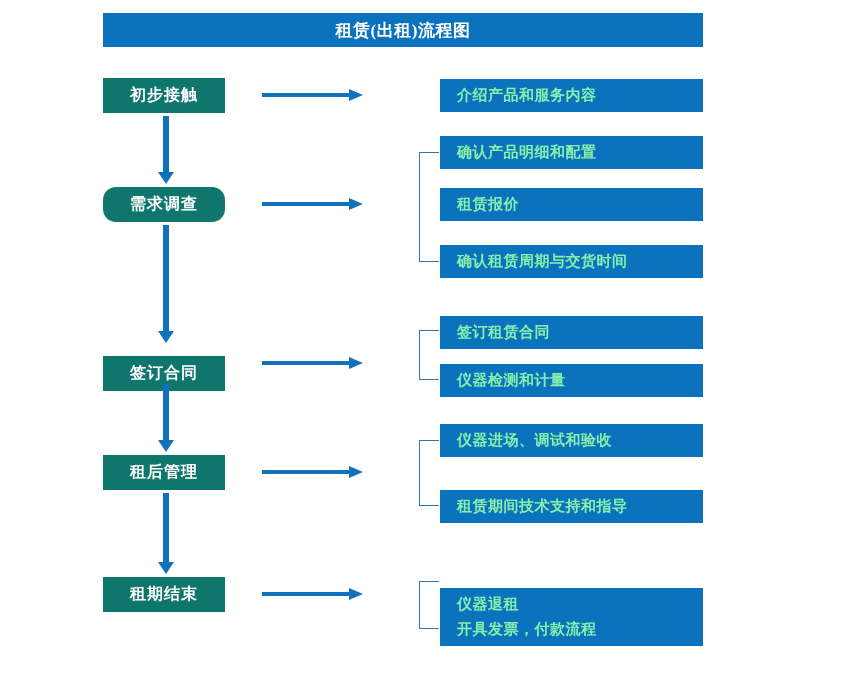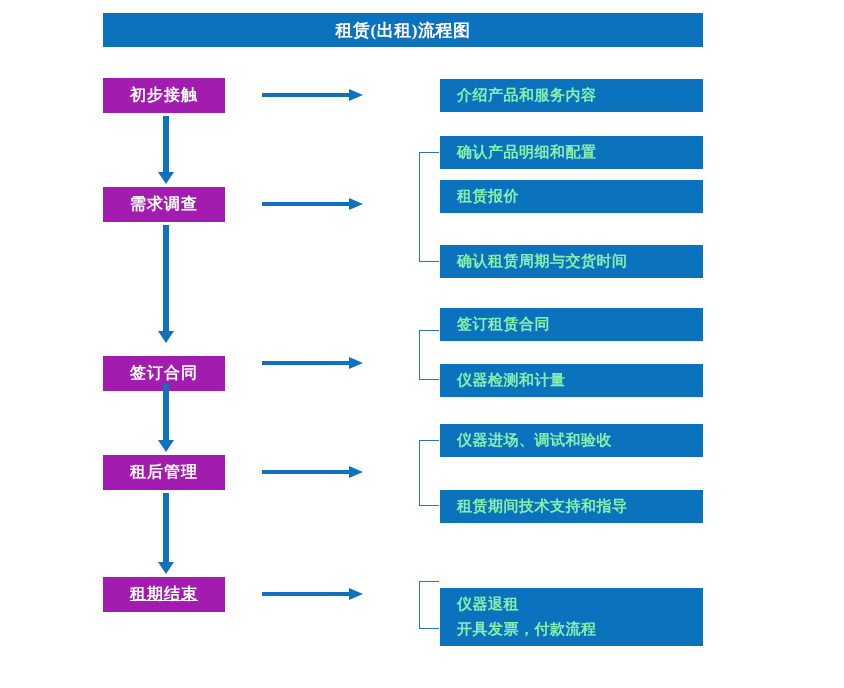--- a/index.html
+++ b/index.html
@@ -22,21 +22,21 @@
     display:flex;align-items:center;justify-content:center;
     font-size:17px;font-weight:bold;
     letter-spacing:.5px;
     font-family:"Liberation Serif","DejaVu Serif",serif;
   }
 
   
   .stage-box{
     position:absolute;
     left:103px;width:122px;height:35px;
-    background:#a21caf;
+    background:#0f766e;
     color:#ffffff;
     display:flex;align-items:center;justify-content:center;
     font-size:16px;font-weight:bold;
     letter-spacing:1px;
   }
 
   
   .detail-box{
     position:absolute;
     left:440px;width:263px;height:33px;
@@ -95,31 +95,31 @@
 </style>
 </head>
 <body>
 
 <div id="canvas">
 
   <div class="title-bar">租赁(出租)流程图</div>
 
   <div id="stages-layer">
       <div class="stage-box" style="top: 78px;">初步接触</div>
-      <div class="stage-box" style="top: 187px;">需求调查</div>
+      <div class="stage-box" style="top: 187px; border-radius: 13px;">需求调查</div>
       <div class="stage-box" style="top: 356px;">签订合同</div>
       <div class="stage-box" style="top: 455px;">租后管理</div>
-      <div class="stage-box" style="top: 577px; text-decoration: underline;">租期结束</div>
+      <div class="stage-box" style="top: 577px;">租期结束</div>
     </div>
   <div id="details-layer">
       <div class="detail-box" style="top: 79px;">介绍产品和服务内容</div>
       <div class="detail-box" style="top: 136px;">确认产品明细和配置</div>
-      <div class="detail-box" style="top: 180px; font-family: Liberation Serif, serif;">租赁报价</div>
+      <div class="detail-box" style="top: 188px; font-family: Liberation Serif, serif;">租赁报价</div>
       <div class="detail-box" style="top: 245px;">确认租赁周期与交货时间</div>
-      <div class="detail-box" style="top: 308px;">签订租赁合同</div>
+      <div class="detail-box" style="top: 316px;">签订租赁合同</div>
       <div class="detail-box" style="top: 364px;">仪器检测和计量</div>
       <div class="detail-box" style="top: 424px;">仪器进场、调试和验收</div>
       <div class="detail-box" style="top: 490px;">租赁期间技术支持和指导</div>
       <div class="detail-box" style="top: 588px;">仪器退租</div>
       <div class="detail-box" style="top: 613px;">开具发票，付款流程</div>
     </div>
   <div id="harrows-layer">
       <div class="h-arrow" style="top: 89px;">
         <div class="shaft"></div>
         <div class="head"></div>

